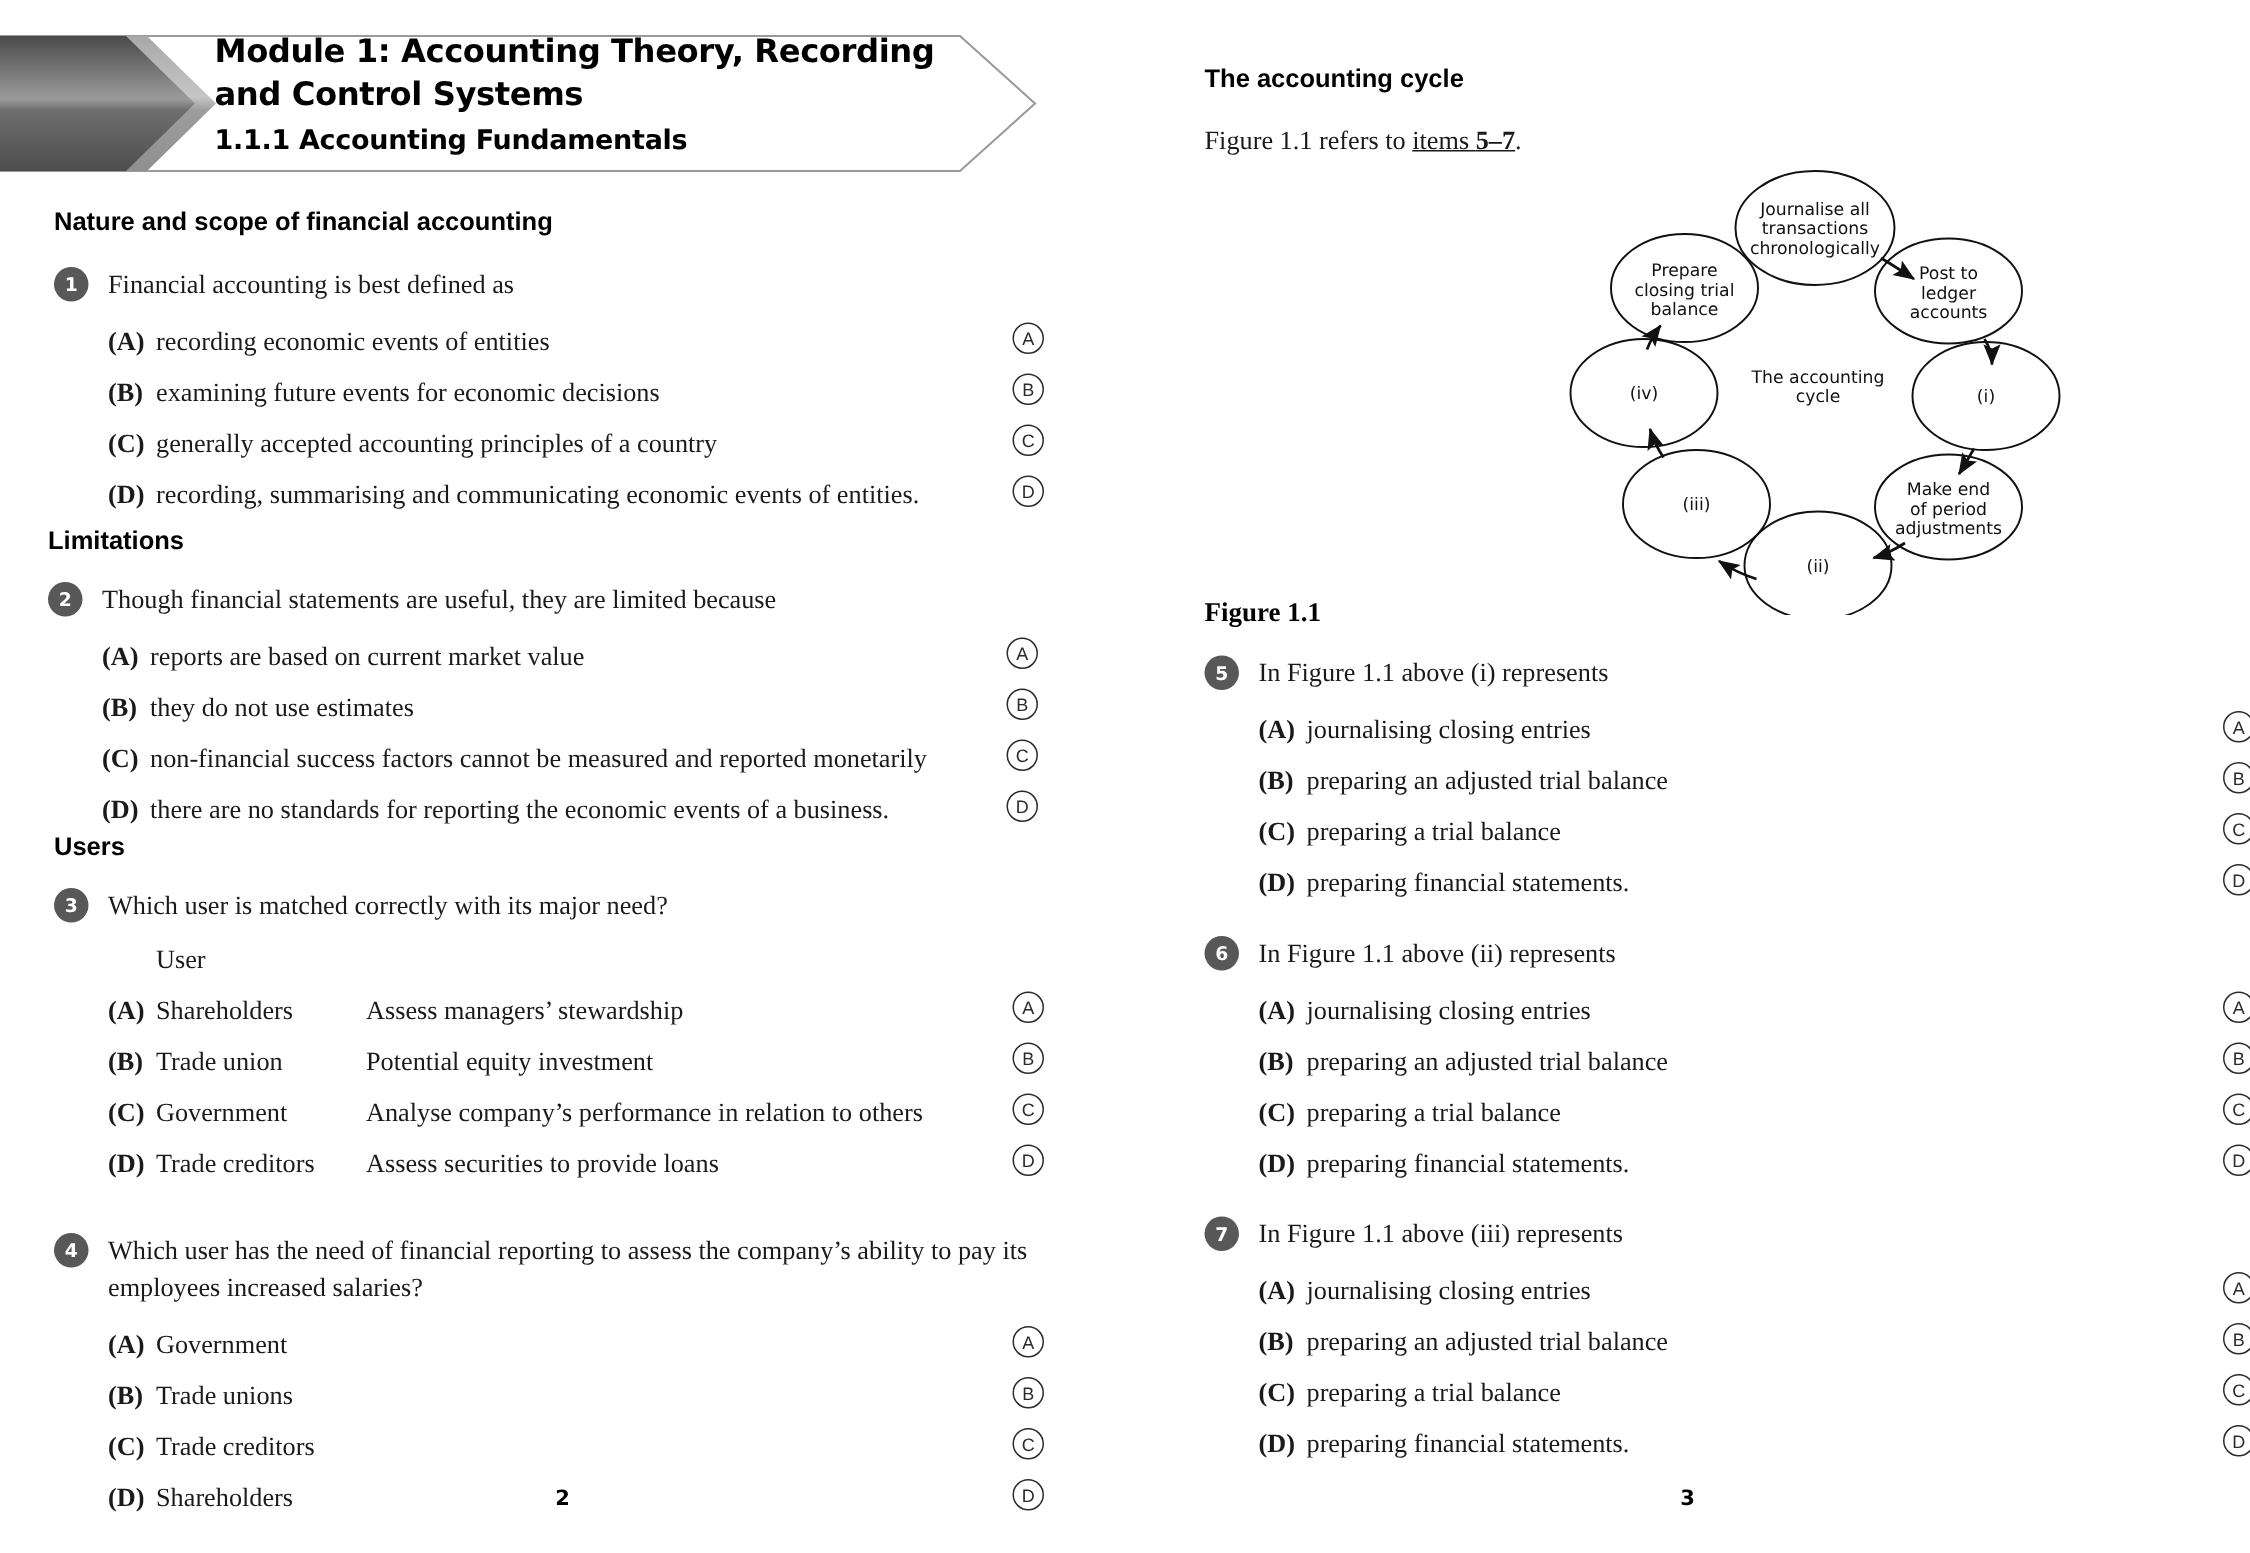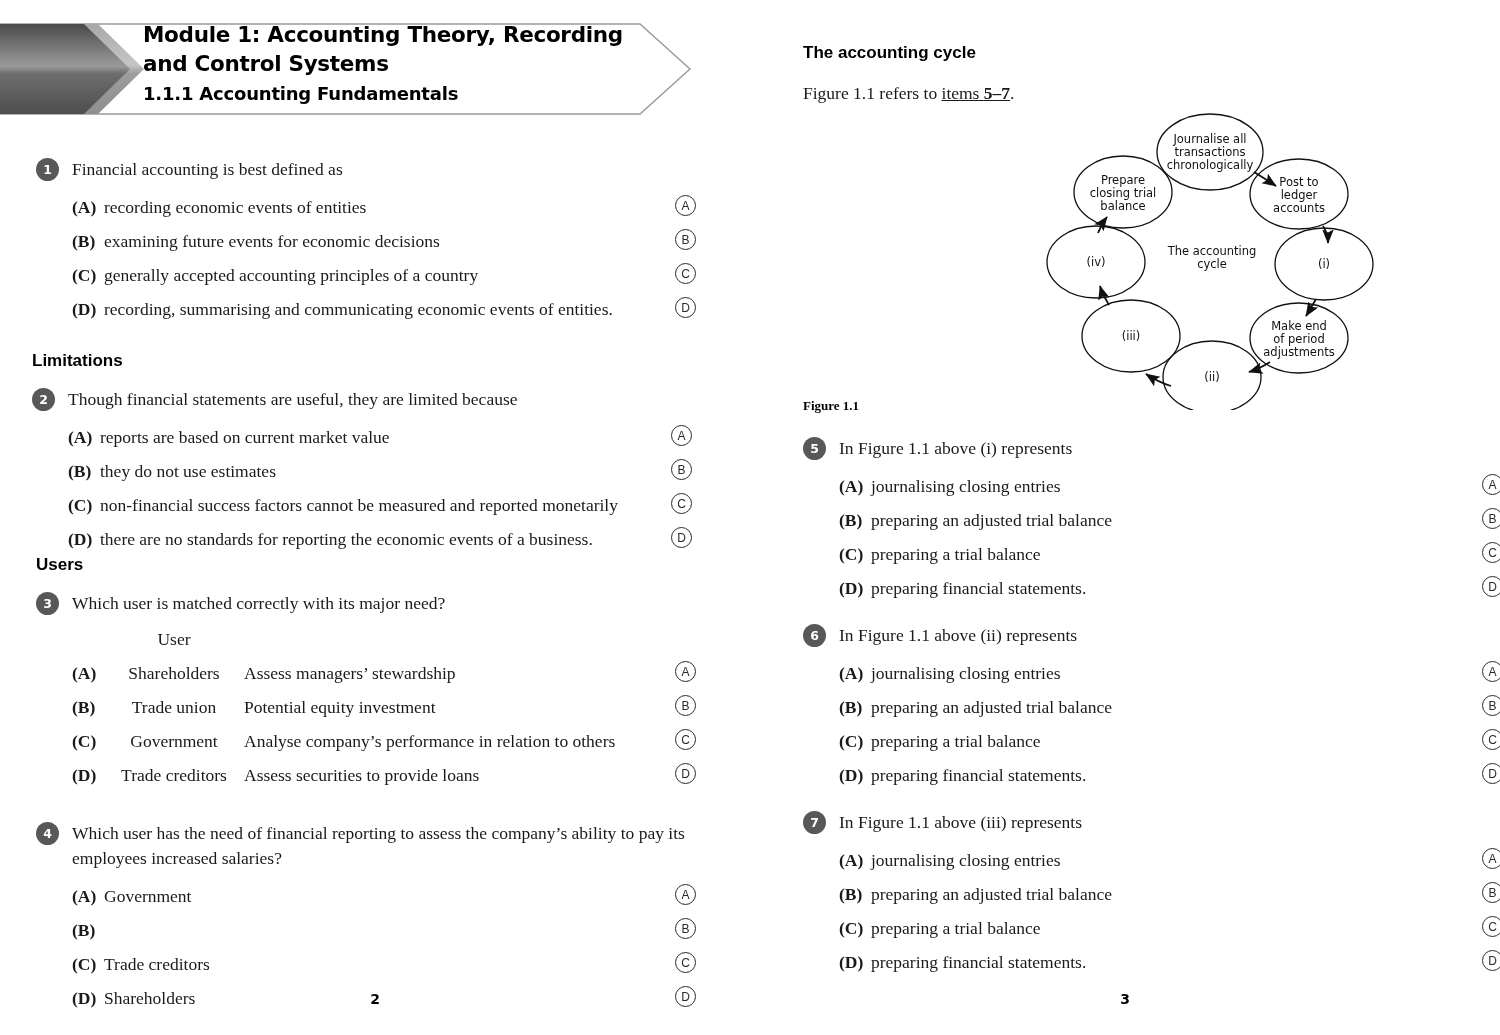--- a/index.html
+++ b/index.html
@@ -91,21 +91,21 @@
     font-size: 17.5px;
     line-height: 24px;
     margin-top: 10px;
   }
   .opt-letter {
     font-weight: bold;
     width: 32px;
     flex: 0 0 32px;
   }
   .opt-text { flex: 1 1 auto; }
-  .opt-col-a { flex: 0 0 140px; text-align: center; }
+  .opt-col-a { flex: 0 0 140px; }
   .opt-col-b { flex: 1 1 auto; }
 
   .bubble {
     position: absolute;
     width: 21px; height: 21px;
     border: 1.2px solid #2b2b2b;
     border-radius: 50%;
     font-family: "Liberation Sans", sans-serif;
     font-size: 12px;
     line-height: 20px;
@@ -122,21 +122,21 @@
     line-height: 24px;
     margin-top: 10px;
   }
   .tbl-head .sp { flex: 0 0 32px; }
 
   
   .figure-wrap { position: absolute; }
   .figure-caption {
     font-family: "Liberation Serif", serif;
     font-weight: bold;
-    font-size: 13px;
+    font-size: 18px;
     color: #000;
   }
 
   
   .page-num {
     position: absolute;
     bottom: 28px;
     font-family: "DejaVu Sans", sans-serif;
     font-weight: bold;
     font-size: 14px;
@@ -177,20 +177,21 @@
 
         <path d="M0,4 L84,4 L130,49 L84,94 L0,94 Z" fill="url(#gdark)"></path>
       </svg>
       <div class="banner-text">
         <div class="banner-title">Module 1: Accounting Theory, Recording and Control Systems</div>
         <div class="banner-sub">1.1.1 Accounting Fundamentals</div>
       </div>
     </div>
 
     <div style="position:absolute; left:36px; top:138px; width:660px;">
+      <div class="sec-head">Nature and scope of financial accounting</div>
 
       <div class="q-block" style="margin-top:19px;">
         <div class="q-stem">
           <span class="q-num">1</span>
           <span>Financial accounting is best defined as</span>
         </div>
 
         <div class="opt-row" style="margin-top:13px;">
           <span class="opt-letter">(A)</span>
           <span class="opt-text">recording economic events of entities</span>
@@ -292,20 +293,21 @@
           <span>Which user has the need of financial reporting to assess the company’s ability to pay its employees increased salaries?</span>
         </div>
 
         <div class="opt-row" style="margin-top:13px;">
           <span class="opt-letter">(A)</span>
           <span class="opt-text">Government</span>
           <span class="bubble" style="right:0; top:0;">A</span>
         </div>
         <div class="opt-row">
           <span class="opt-letter">(B)</span>
+          <span class="opt-text">Trade unions</span>
           <span class="bubble" style="right:0; top:0;">B</span>
         </div>
         <div class="opt-row">
           <span class="opt-letter">(C)</span>
           <span class="opt-text">Trade creditors</span>
           <span class="bubble" style="right:0; top:0;">C</span>
         </div>
         <div class="opt-row">
           <span class="opt-letter">(D)</span>
           <span class="opt-text">Shareholders</span>

